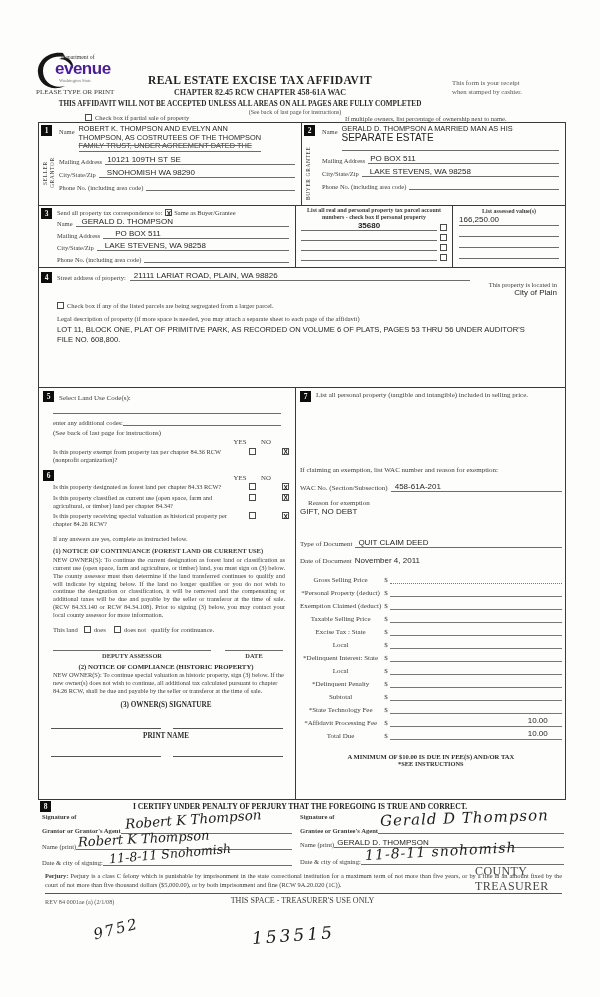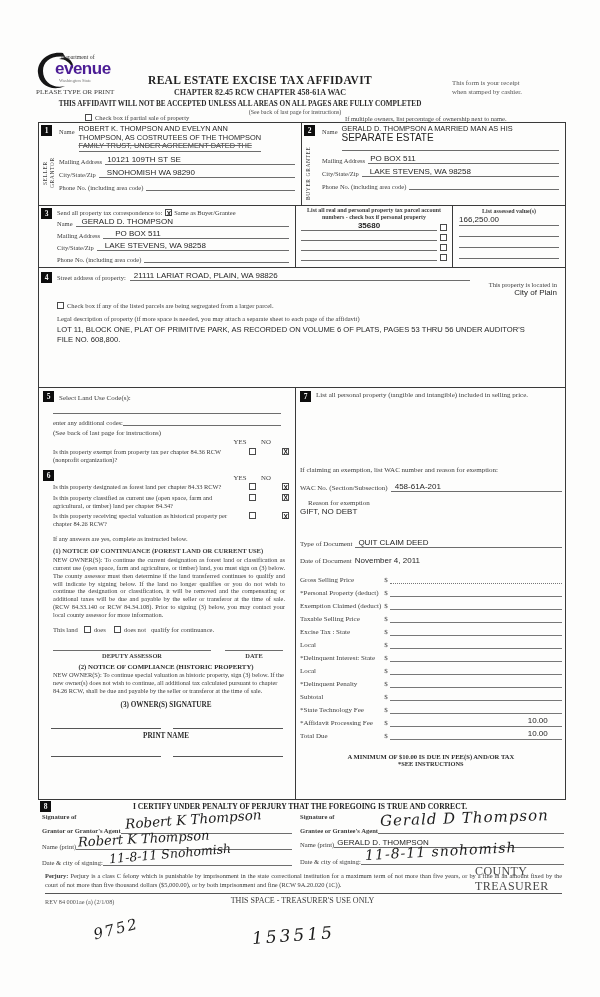--- a/index.html
+++ b/index.html
@@ -26,21 +26,21 @@
   .t-title { font-size:11.5px; font-weight:bold; letter-spacing:0.3px; color:#222; text-align:center; }
   .t-chap  { font-size:8px; font-weight:bold; color:#333; text-align:center; margin-top:2px; }
   .receipt { font-size:6.8px; color:#555; line-height:8.5px; }
   .warn    { font-size:7.2px; font-weight:bold; text-align:center; color:#2b2b2b; }
   .seeback { font-size:6px; text-align:center; color:#4a4a4a; }
   
   .frow { display:flex; align-items:flex-end; margin-top:3px; }
   .frow .fl { flex:1; margin-left:3px; padding:0 2px 0 2px; height:10px; }
   
   .amt-row { display:flex; align-items:flex-end; height:13px; }
-  .amt-lab { flex:1; text-align:left; font-size:7px; color:#3c3c3c; white-space:nowrap; }
+  .amt-lab { flex:1; text-align:center; font-size:7px; color:#3c3c3c; white-space:nowrap; }
   .amt-cur { font-size:7px; margin:0 2px 0 3px; color:#3c3c3c; }
   .amt-line{ width:172px; border-bottom:1px solid #777; text-align:right; font-family:"Liberation Sans", sans-serif; font-size:8px; color:#262626; padding-right:14px; height:11px; }
   .qrow { display:flex; margin-top:2.5px; }
   .qtext { width:196px; font-size:6.4px; line-height:8px; color:#3a3a3a; }
   .qboxes { width:52px; display:flex; justify-content:space-between; padding-left:10px; align-items:flex-start; }
   .yesno { display:flex; justify-content:flex-end; }
   .yesno span { width:26px; text-align:center; font-size:6.8px; color:#3c3c3c; }
   .para { font-size:6.35px; line-height:7.9px; color:#3b3b3b; }
   .ctr { text-align:center;font-weight:bold; }
 </style>

